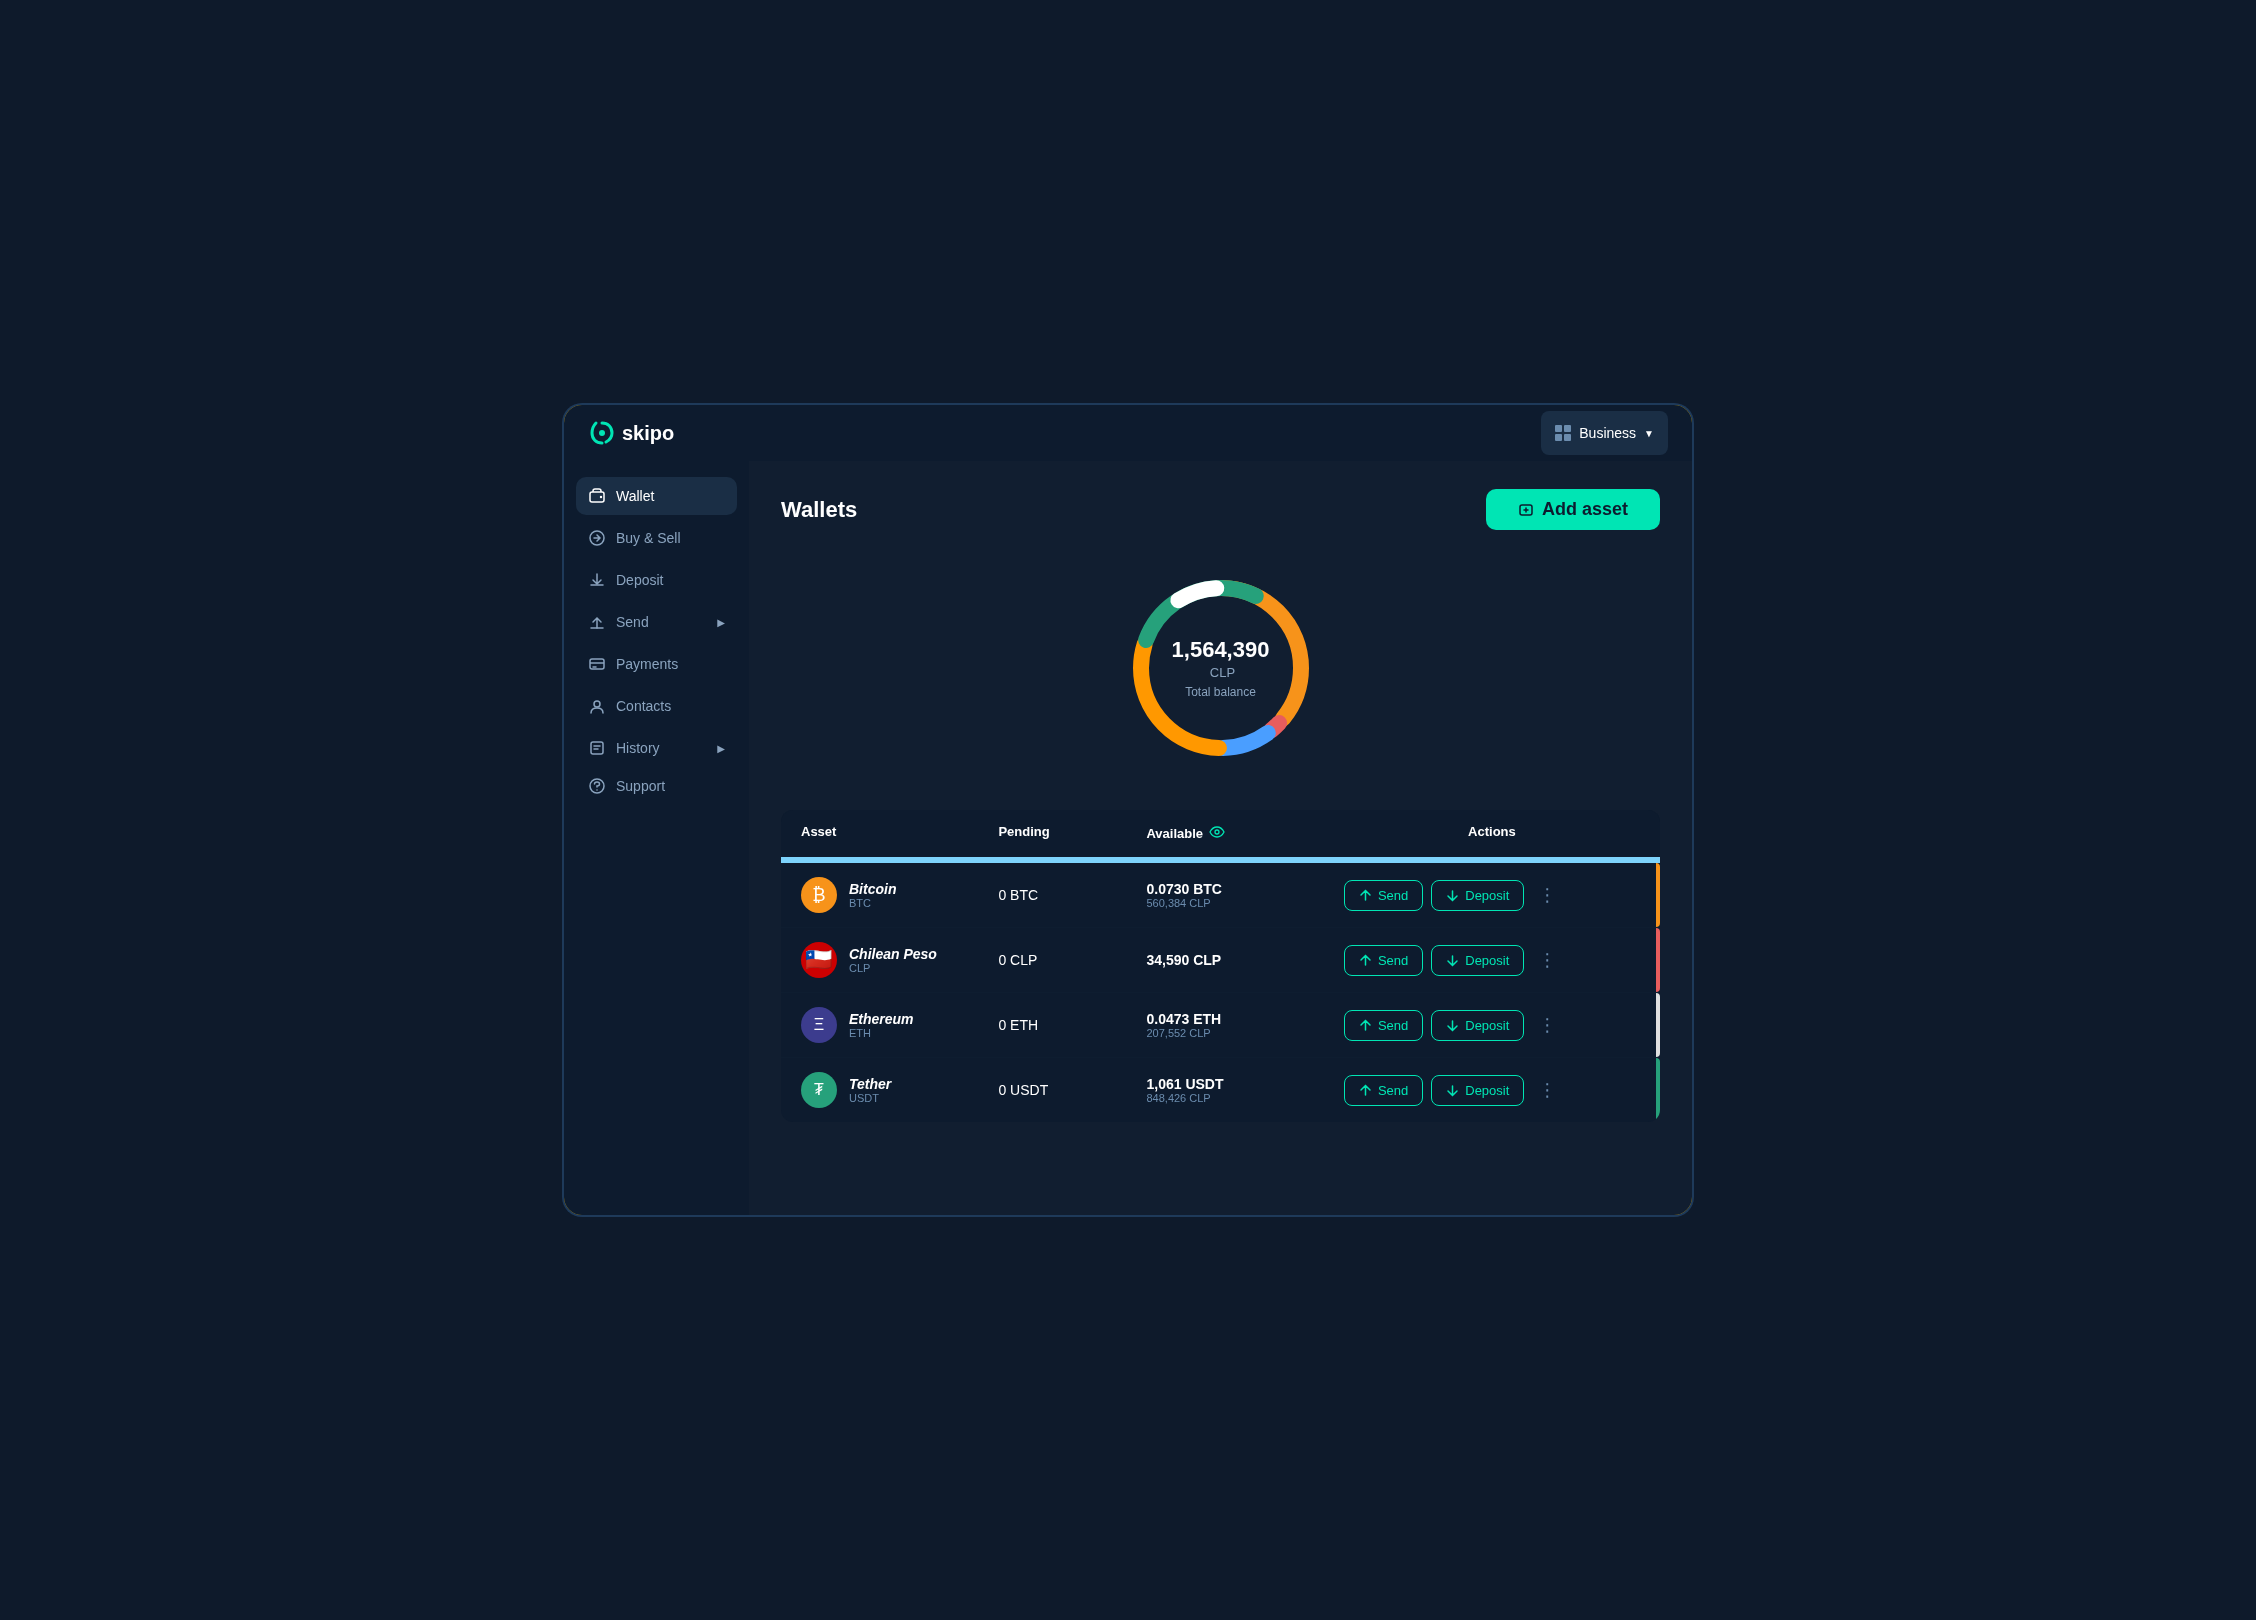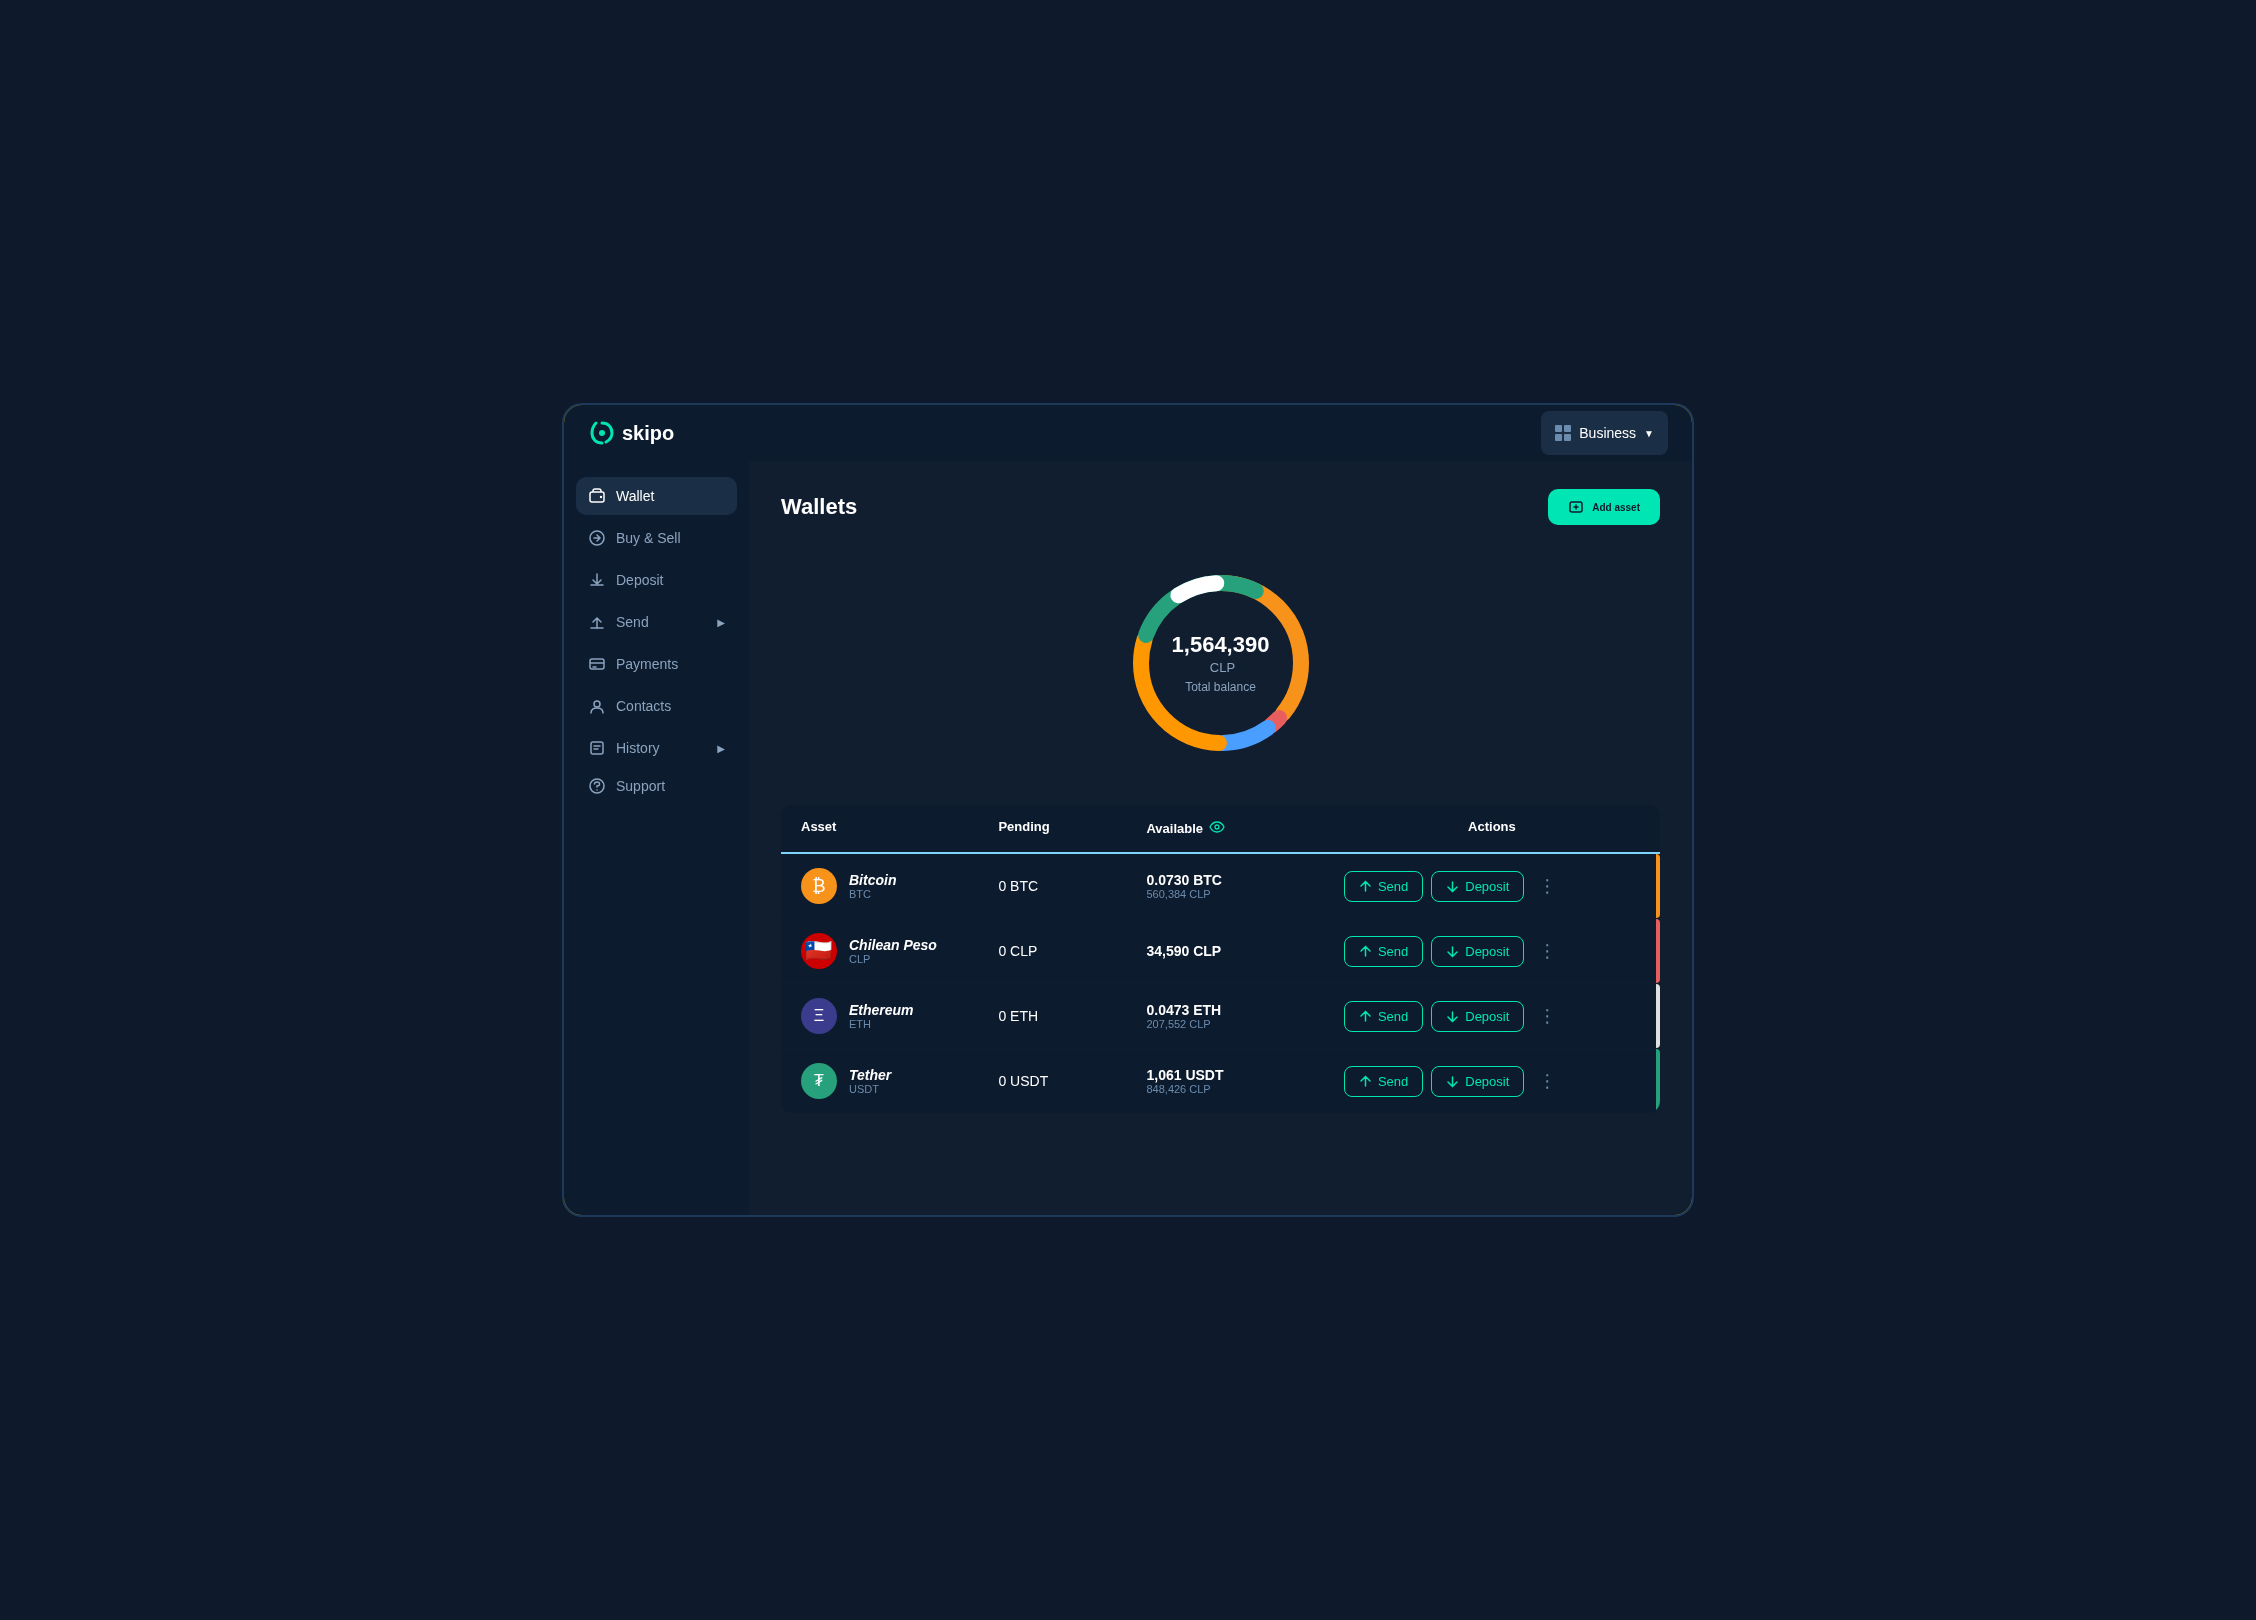--- a/index.html
+++ b/index.html
@@ -117,22 +117,22 @@
     }
     .add-asset-btn {
       display: flex;
       align-items: center;
       gap: 8px;
       background: #00e5b4;
       border: none;
       border-radius: 10px;
       color: #0d1b2e;
       font-weight: 600;
-      font-size: 10px;
-      padding: 10px 20px;
+      font-size: 18px;
+      padding: 10px 32px;
       cursor: pointer;
     }
     
     .chart-section {
       display: flex;
       justify-content: center;
       margin-bottom: 32px;
     }
     .donut-wrapper {
       position: relative;
@@ -160,21 +160,21 @@
     .table-wrap {
       background: #0d1b2e;
       border-radius: 12px;
       overflow: hidden;
     }
     .table-header {
       display: grid;
       grid-template-columns: 2fr 1.5fr 2fr 3fr;
       padding: 14px 20px;
       background: #0d1b2e;
-      border-bottom: 2px solid #7dd3fc;
+      border-bottom: 6px solid #7dd3fc;
     }
     .th {
       font-size: 13px;
       font-weight: 600;
       color: #fff;
     }
     .th.actions { text-align: center; }
     .th-available { display: flex; align-items: center; gap: 6px; }
     .eye-icon { font-size: 14px; }
     .table-row {

